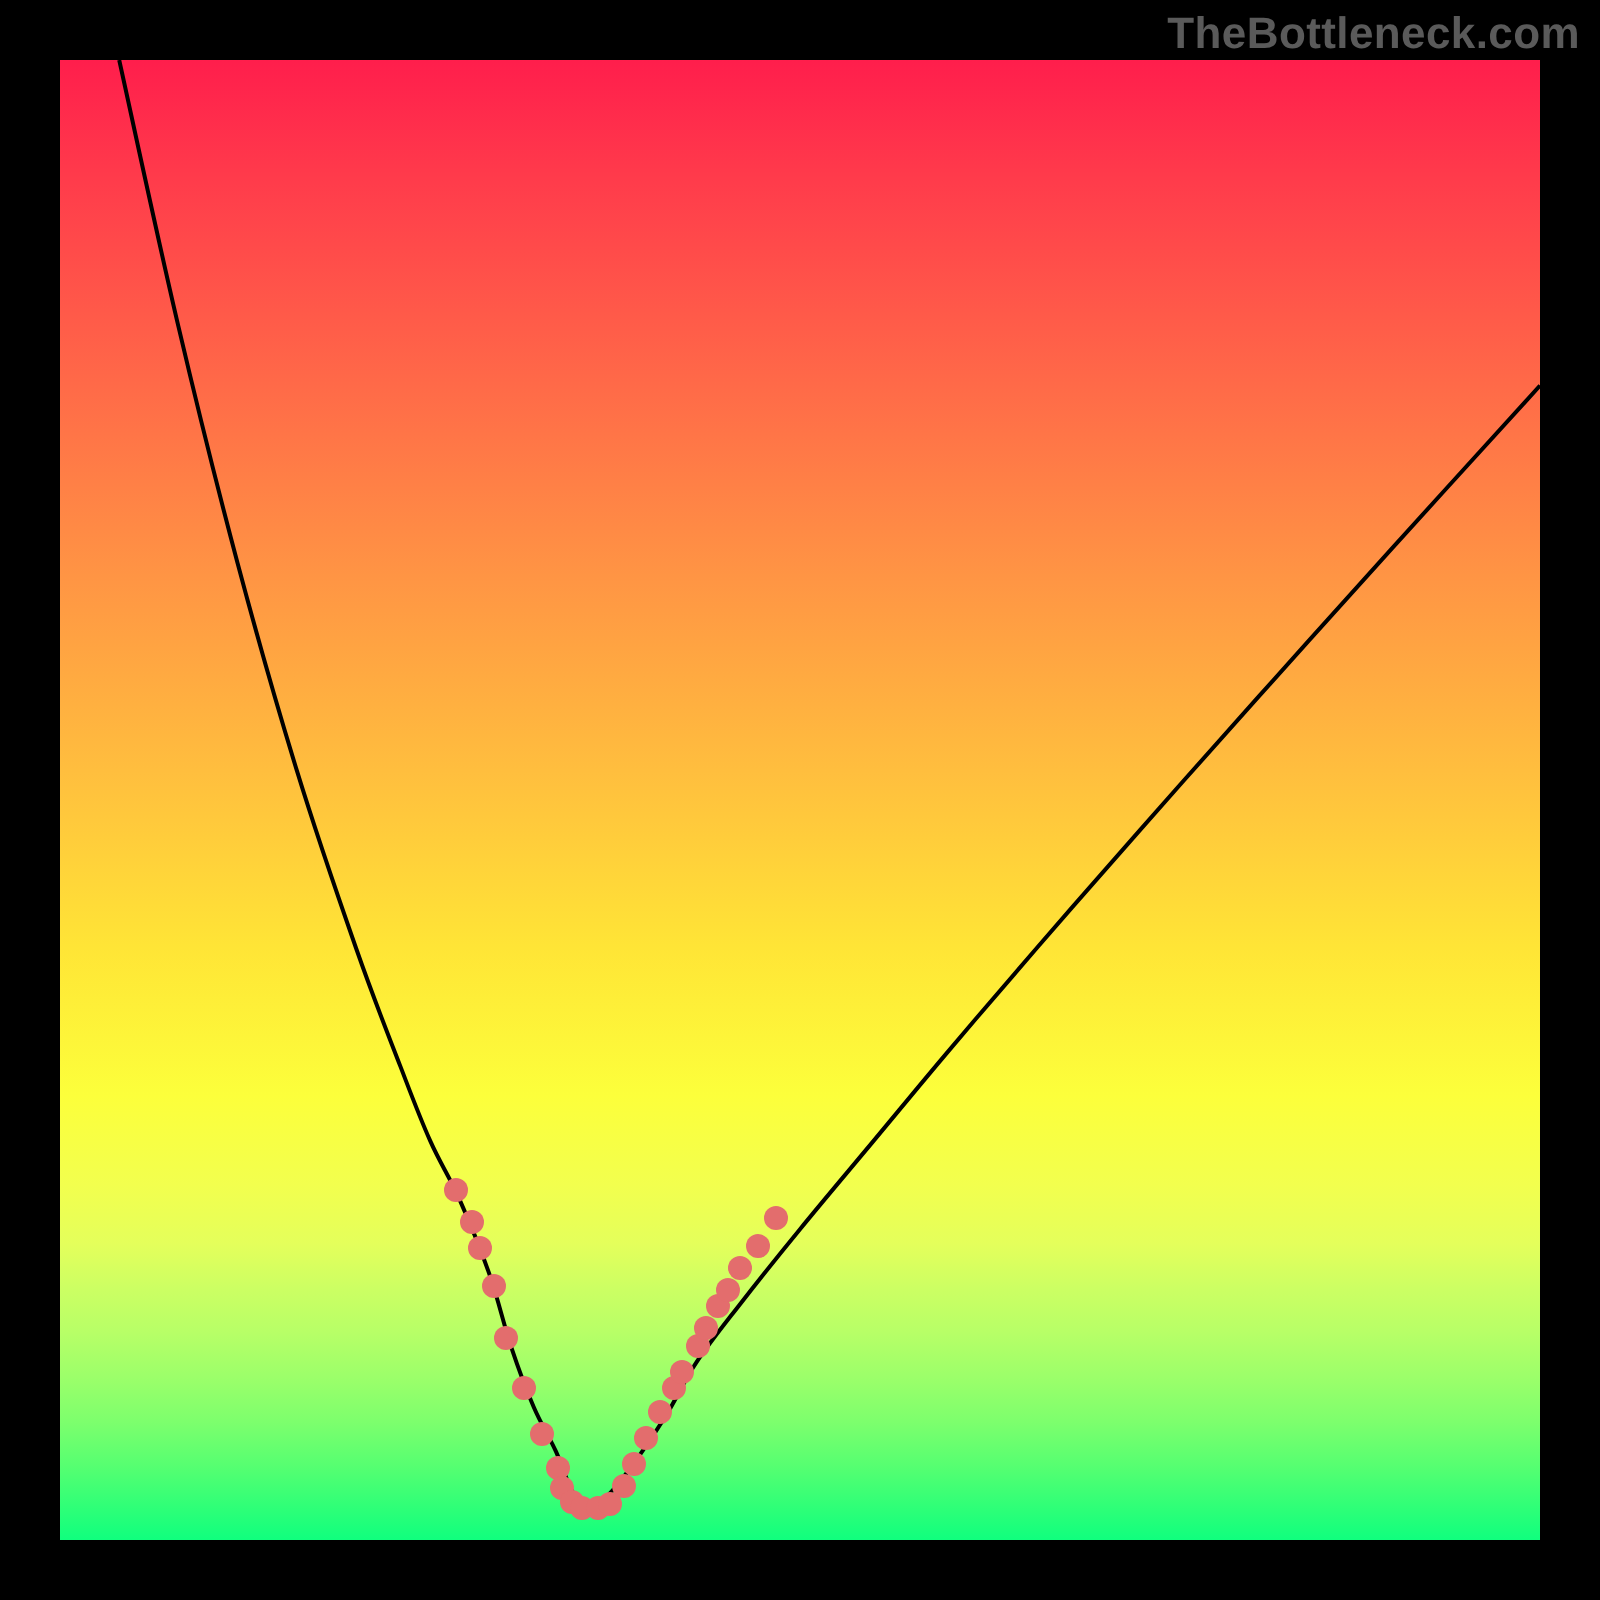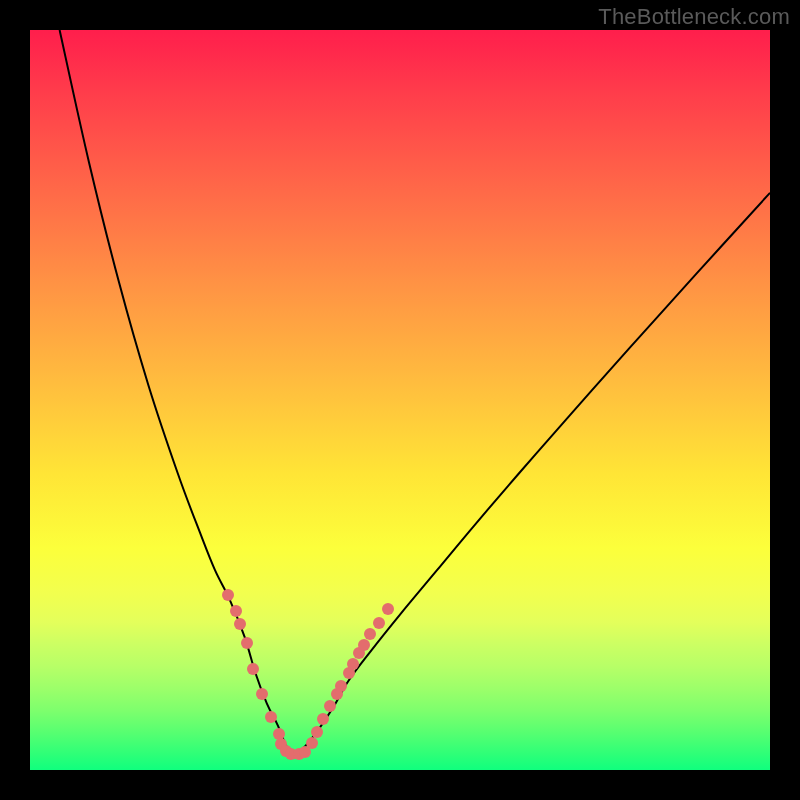--- a/index.html
+++ b/index.html
@@ -46,21 +46,21 @@
       #2cff78 98%,
       #10ff7e 100%
     );
   }
   .watermark {
     position: absolute;
     top: 4px;
     right: 10px;
     color: #5a5a5a;
     font-size: 22px;
-    font-weight: 400;
+    font-weight: 700;
     letter-spacing: 0.2px;
     user-select: none;
   }
   svg.curve {
     position: absolute;
     inset: 0;
     width: 740px;
     height: 740px;
   }
   .curve-path {

